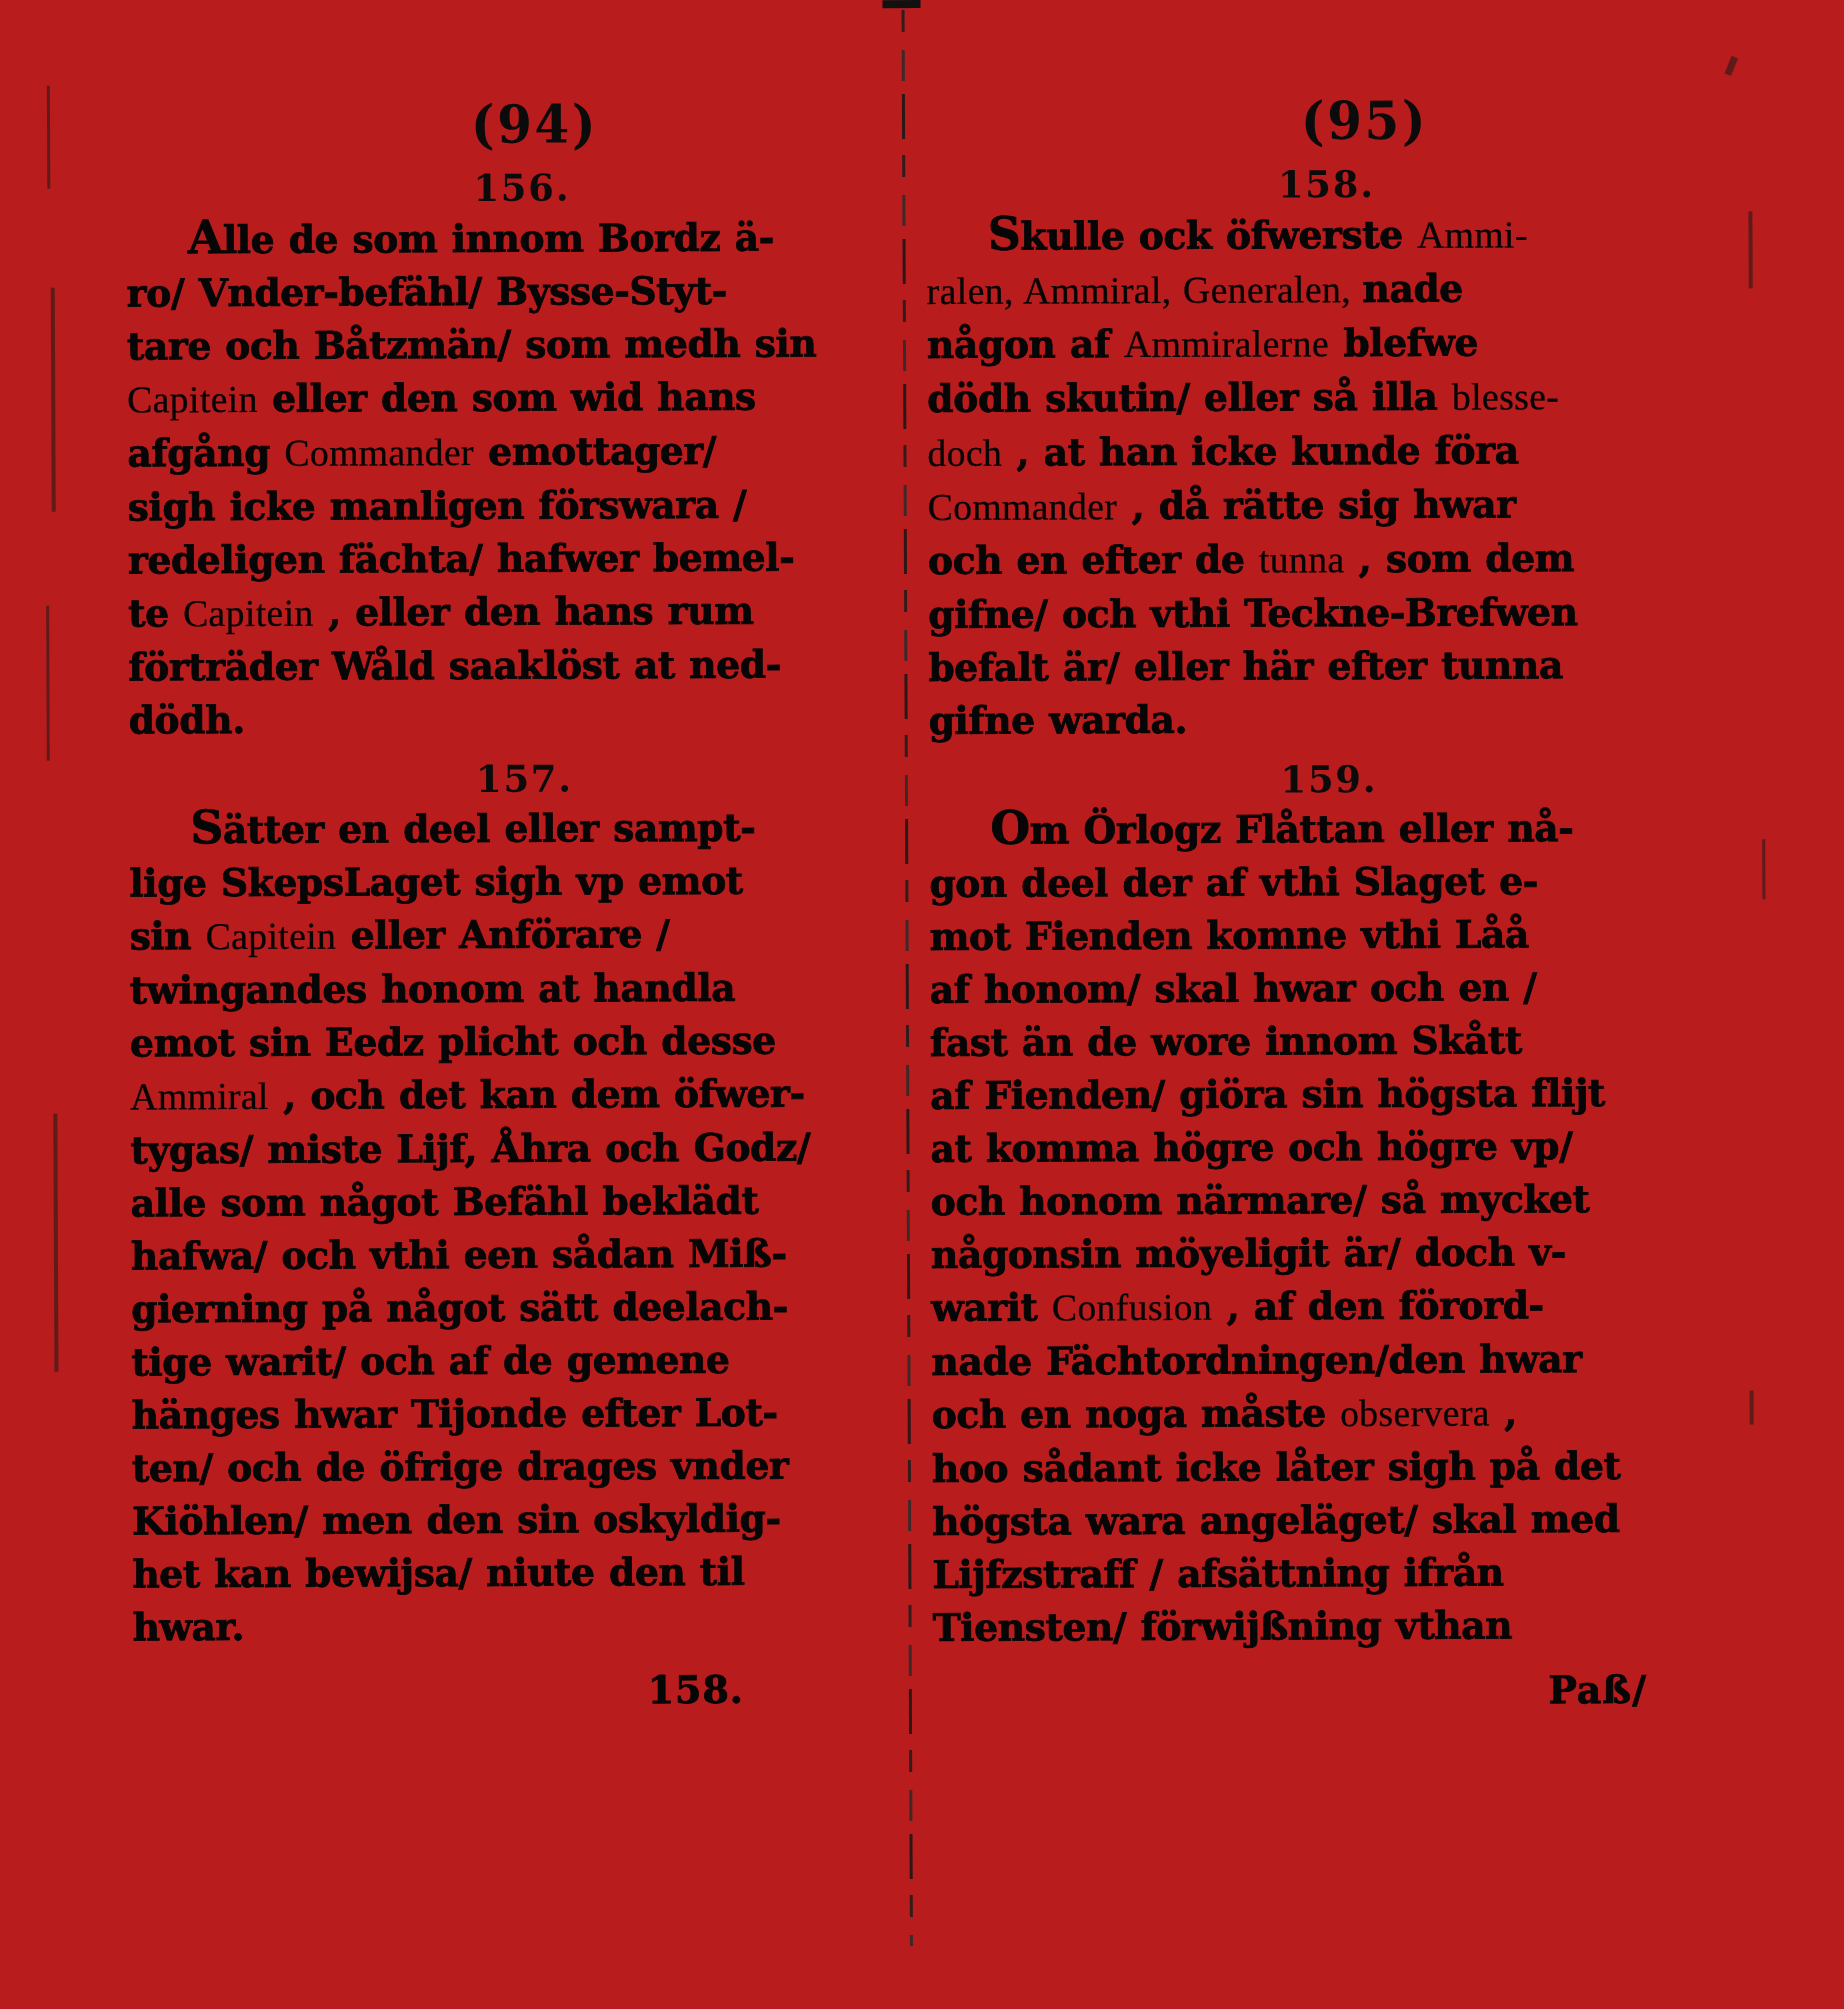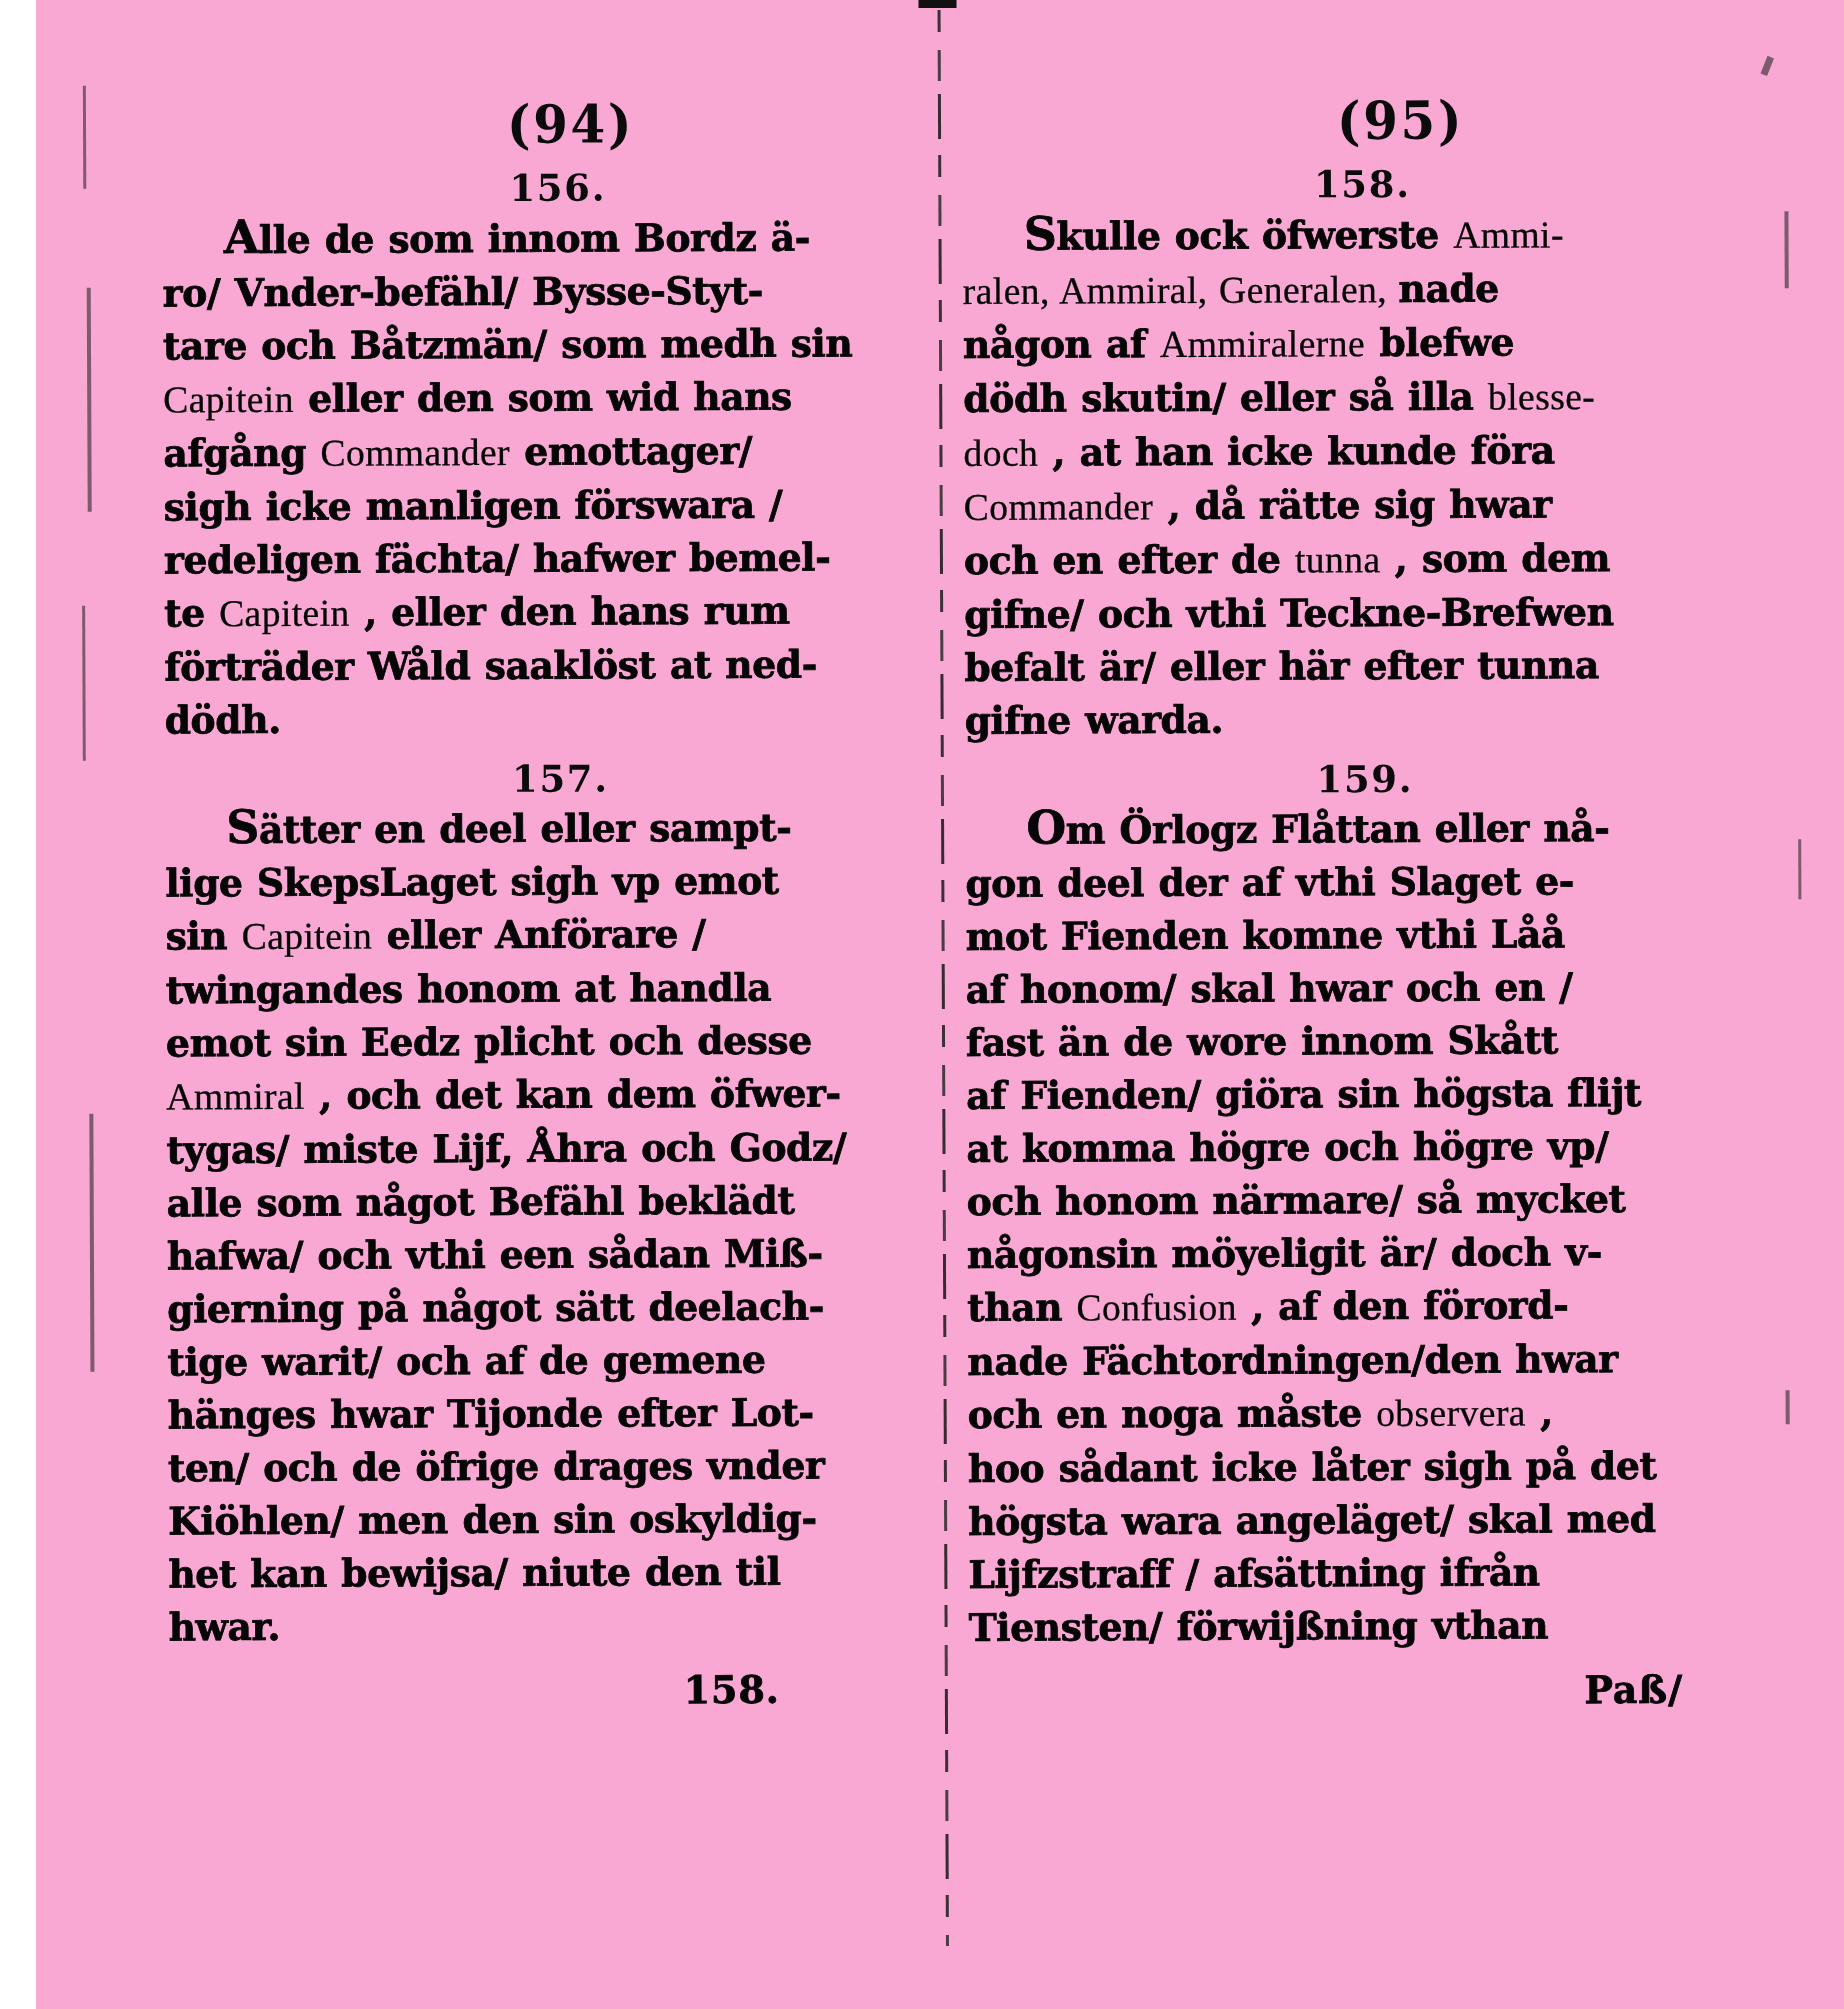--- a/index.html
+++ b/index.html
@@ -12,22 +12,21 @@
     height: 2010px;
     position: relative;
     overflow: hidden;
     font-family: "DejaVu Serif", serif;
   }
 
   
   #page-surface {
     position: absolute;
     inset: 0;
-    background: #f9a8d4;
-    margin-left: 36px;
+    background: #b91c1c;
   }
 
   
   .edge-grime {
     position: absolute;
     background: #1a1a1a;
     opacity: .55;
   }
 
   
@@ -238,21 +237,21 @@
             <div class="body-text">
               <div class="ln indent"><span><span class="cap">O</span>m Örlogz Flåttan eller nå-</span></div>
               <div class="ln"><span>gon deel der af vthi Slaget e-</span></div>
               <div class="ln"><span>mot Fienden komne vthi Låå</span></div>
               <div class="ln"><span>af honom/ skal hwar och en /</span></div>
               <div class="ln"><span>fast än de wore innom Skått</span></div>
               <div class="ln"><span>af Fienden/ giöra sin högsta flijt</span></div>
               <div class="ln"><span>at komma högre och högre vp/</span></div>
               <div class="ln"><span>och honom närmare/ så mycket</span></div>
               <div class="ln"><span>någonsin möyeligit är/ doch v-</span></div>
-              <div class="ln"><span>than </span><span class="ant">Confusion</span><span> , af den förord-</span></div>
+              <div class="ln"><span>warit </span><span class="ant">Confusion</span><span> , af den förord-</span></div>
               <div class="ln"><span>nade Fächtordningen/den hwar</span></div>
               <div class="ln"><span>och en noga måste </span><span class="ant">observera</span><span> ,</span></div>
               <div class="ln"><span>hoo sådant icke låter sigh på det</span></div>
               <div class="ln"><span>högsta wara angeläget/ skal med</span></div>
               <div class="ln"><span>Lijfzstraff / afsättning ifrån</span></div>
               <div class="ln"><span>Tiensten/ förwijßning vthan</span></div>
             </div>
           </div>
         </div>
       <div class="catchword">Paß/</div>

